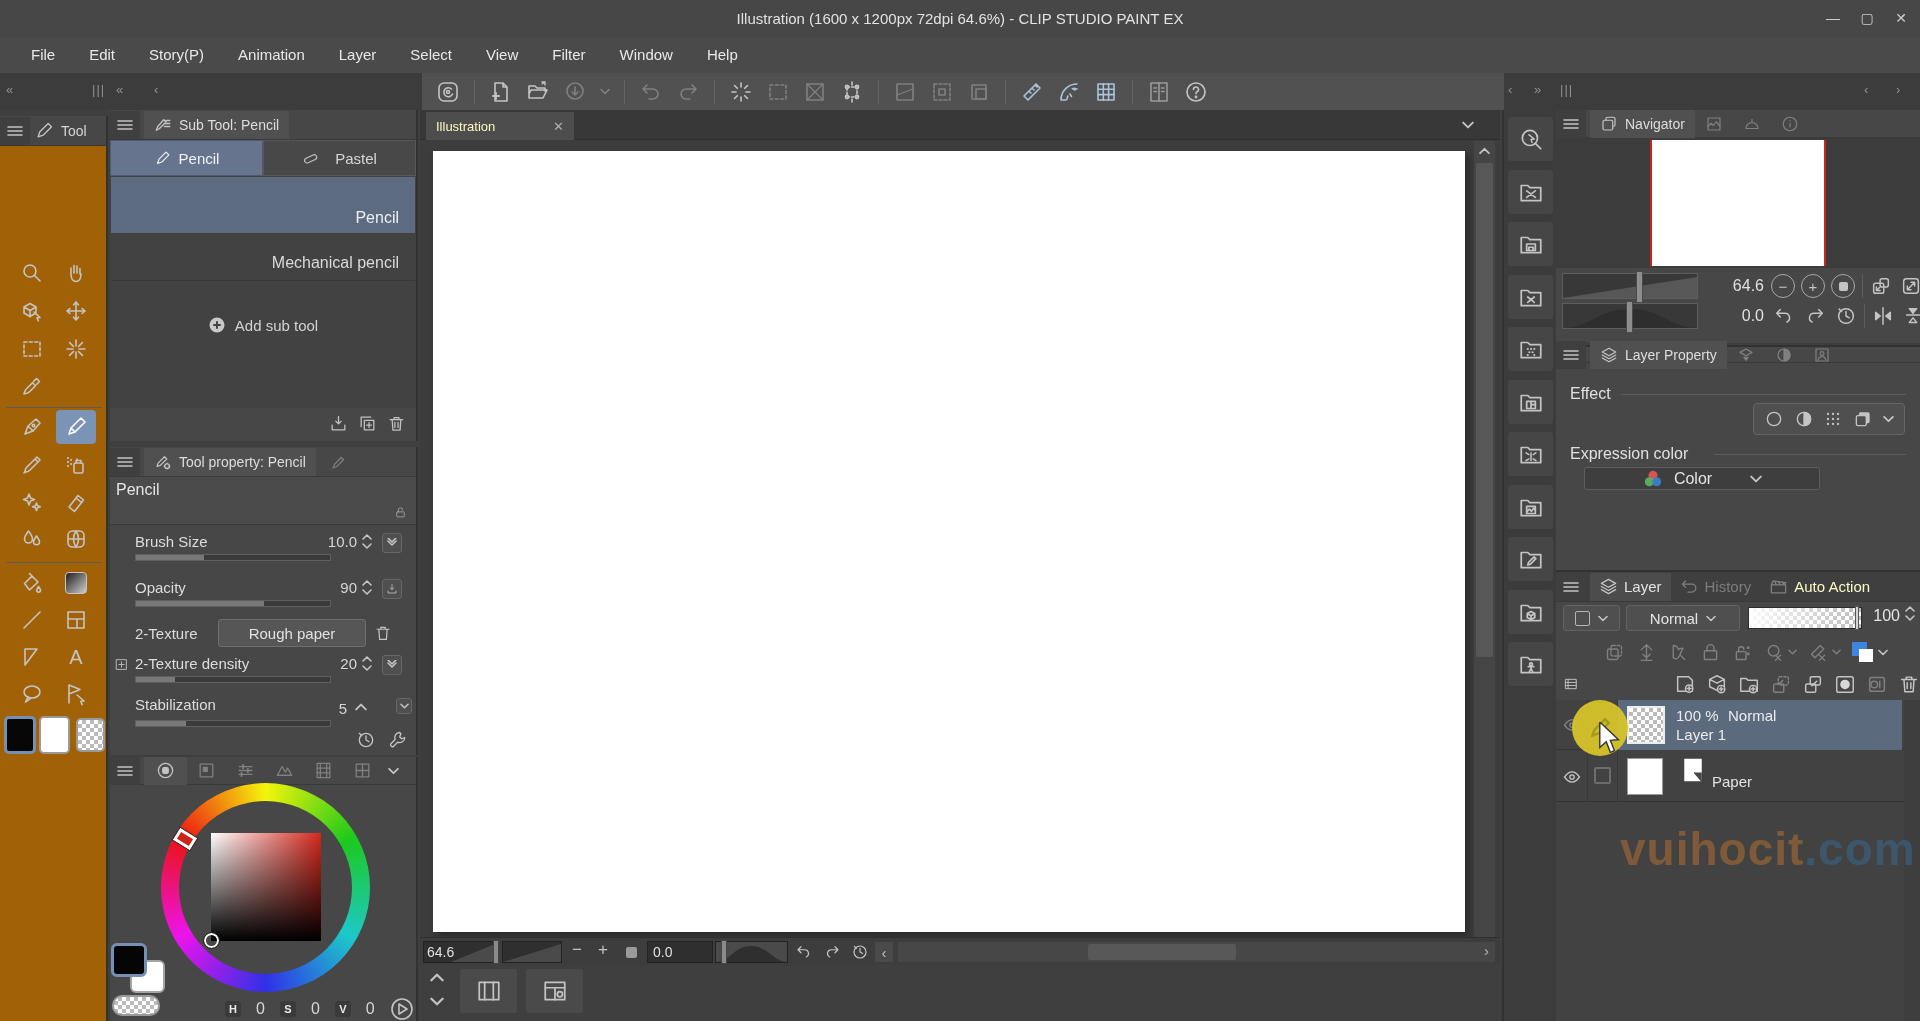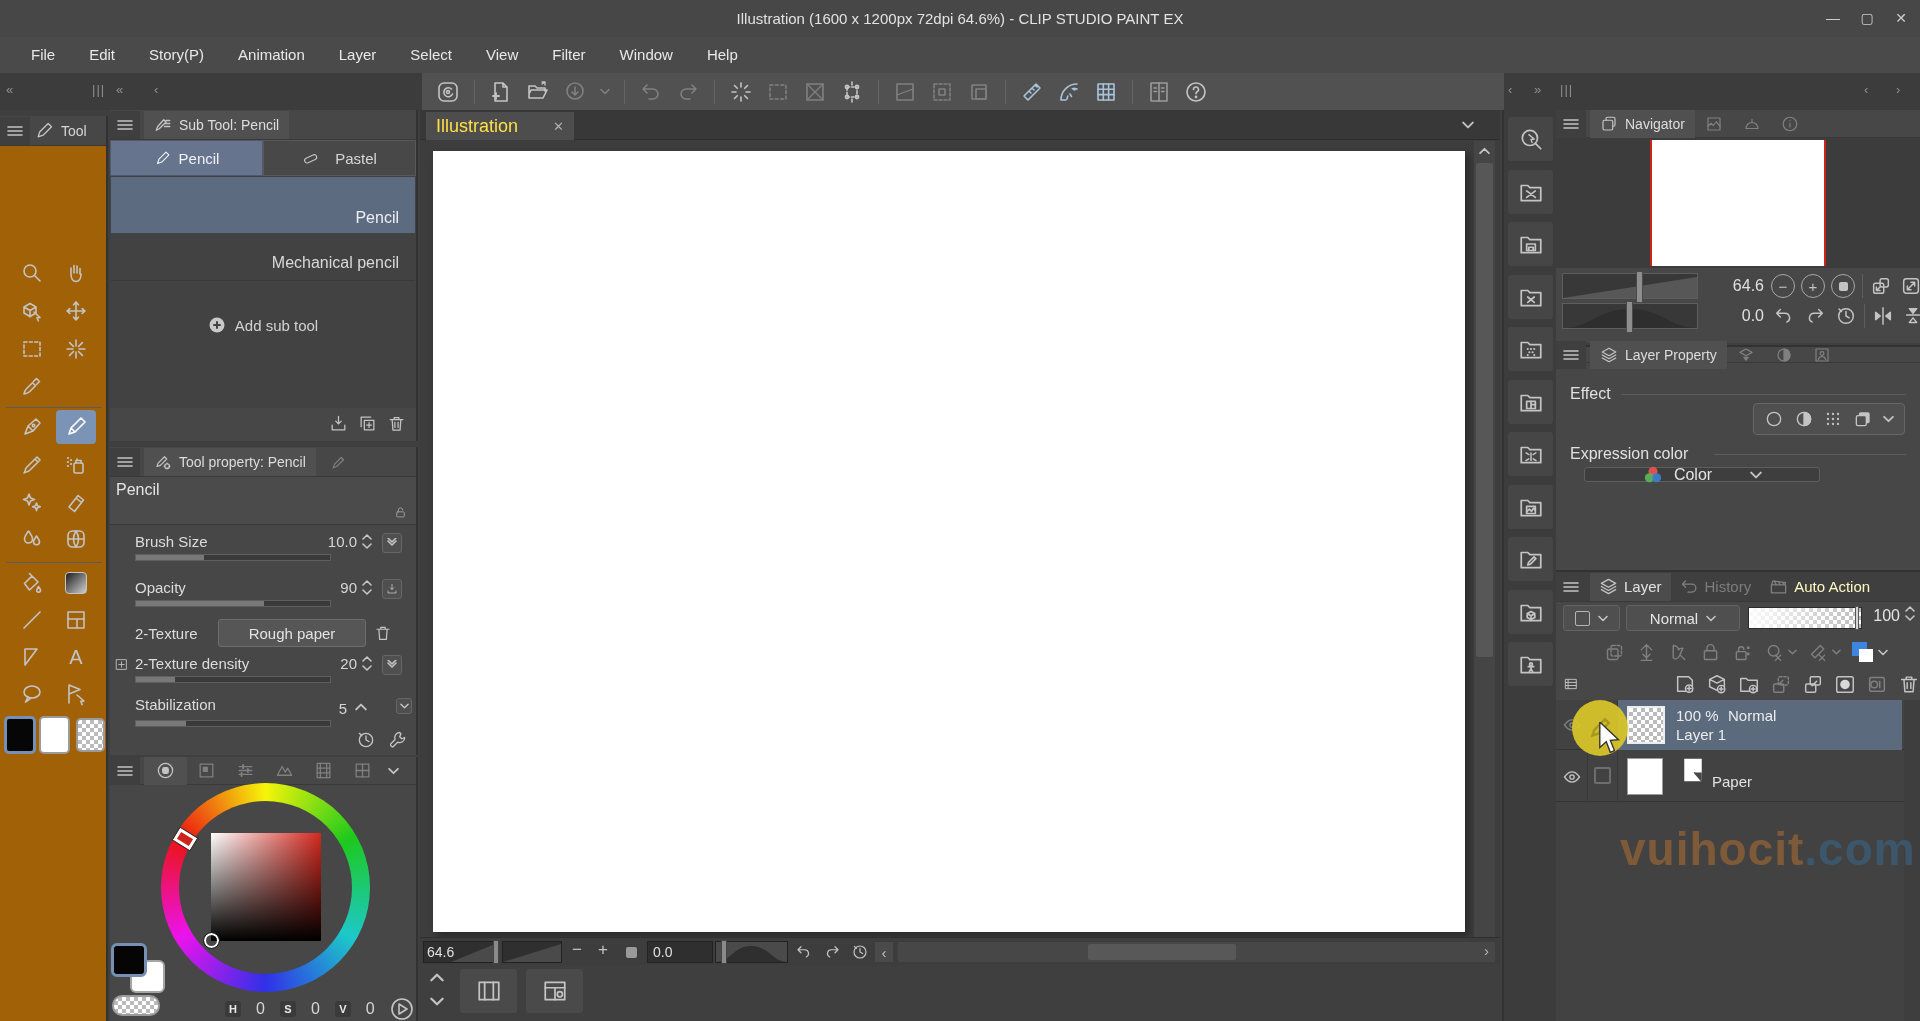--- a/index.html
+++ b/index.html
@@ -610,21 +610,21 @@
       <svg class="ic" width="24" height="24" viewBox="0 0 24 24">
           <circle cx="12" cy="12" r="10"></circle>
           <path d="M9 7 l8 5 -8 5 z"></path>
         </svg>
     </div>
   </div>
 
   <div class="abs" style="left:420px;top:110px;width:1080px;height:911px;background:#3d3d3d">
     <div style="height:30px;background:#383838;border-bottom:1px solid #2e2e2e;position:relative">
       <div class="abs flex" style="left:6px;top:2px;width:148px;height:28px;background:#4d4d4d;padding:0 10px;justify-content:space-between">
-        <span style="font-size:18px;color:#fde047">Illustration</span>
+        <span style="font-size:13px;color:#fef9c3">Illustration</span>
         <span style="color:#b0b0b0;font-size:13px">✕</span>
       </div>
       <svg class="ic" style="position:absolute;right:26px;top:11px" width="12" height="8" viewBox="0 0 10 6">
           <path d="M1 1 L5 5 L9 1"></path>
         </svg>
     </div>
     <div class="abs" style="left:13px;top:41px;width:1032px;height:781px;background:#ffffff;box-shadow:4px 4px 8px rgba(0,0,0,.35)"></div>
 
     <div class="abs" style="left:1054px;top:31px;width:21px;height:796px;background:#454545">
       <svg class="ic" style="position:absolute;left:5px;top:6px" width="11" height="8" viewBox="0 0 10 6">
@@ -927,21 +927,21 @@
           <rect x="4" y="8" width="12" height="12" rx="2" fill="#4f4f4f"></rect>
         </svg>
       <svg class="ic" width="11" height="8" viewBox="0 0 10 6">
           <path d="M1 1 L5 5 L9 1"></path>
         </svg>
     </div>
     <div class="abs flex" style="left:14px;top:98px;gap:26px;width:336px">
       <span style="font-size:16px;color:#e0e0e0">Expression color</span>
       <div style="flex:1;height:1px;background:#5c5c5c"></div>
     </div>
-    <div class="dropbtn" style="left:28px;top:120px;width:236px;height:15px">
+    <div class="dropbtn" style="left:28px;top:120px;width:236px;height:23px">
       <svg width="22" height="20" viewBox="0 0 24 22">
           <circle cx="12" cy="7" r="5" fill="#d9534f"></circle>
           <circle cx="8" cy="14" r="5" fill="#5cb85c" fill-opacity=".9"></circle>
           <circle cx="16" cy="14" r="5" fill="#3b82d0" fill-opacity=".9"></circle>
         </svg>
       <span style="font-size:16px;color:#e4e4e4">Color</span>
       <svg class="ic" style="margin-left:28px" width="12" height="8" viewBox="0 0 10 6">
           <path d="M1 1 L5 5 L9 1"></path>
         </svg>
     </div>

